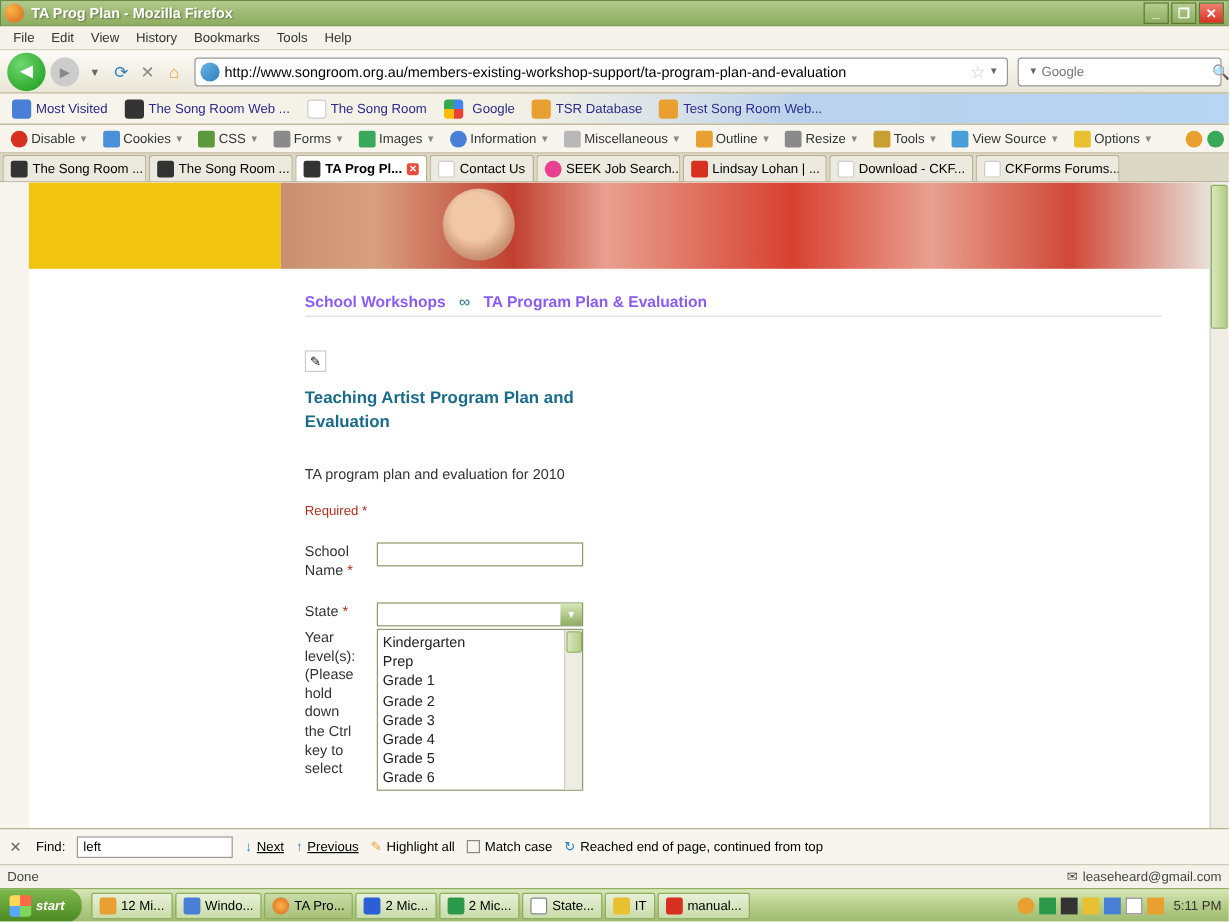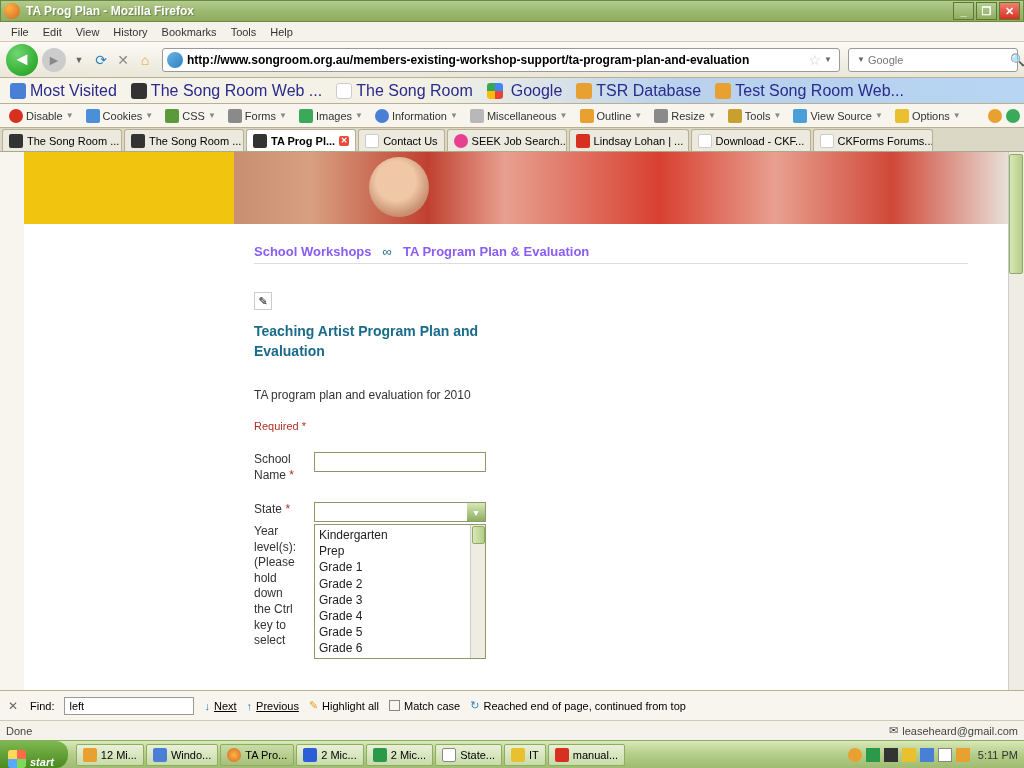--- a/index.html
+++ b/index.html
@@ -15,27 +15,27 @@
 
 .menubar { height: 20px; background: #f4f2ea; border-bottom: 1px solid #cfc9b8; display:flex; align-items:center; padding: 0 4px; }
 .menubar span { padding: 2px 7px; font-size: 11px; color:#333; }
 
 .navbar { height: 36px; background: linear-gradient(to bottom,#fbfaf5,#eae6d8); border-bottom:1px solid #b8b090; display:flex; align-items:center; padding:0 6px; gap:4px; position:relative; }
 .nav-back { width:32px; height:32px; border-radius:50%; background: radial-gradient(circle at 35% 30%, #6fd66f, #179b17); display:flex; align-items:center; justify-content:center; color:#fff; font-size:18px; }
 .nav-fwd { width:24px; height:24px; border-radius:50%; background:#ccc; display:flex; align-items:center; justify-content:center; color:#888; font-size:14px; }
 .nav-ico { width:18px; height:18px; display:flex; align-items:center; justify-content:center; font-size:14px; }
 .urlbar { flex:1; height:24px; border:1px solid #999; background:#fff; border-radius:3px; display:flex; align-items:center; padding:0 4px; margin:0 4px; }
 .urlbar .globe { width:16px; height:16px; border-radius:50%; background:linear-gradient(135deg,#6eb5e5,#2a7fbf); margin-right:4px; }
-.urlbar input { flex:1; border:none; outline:none; font-size:12px;font-weight:bold; }
+.urlbar input { flex:1; border:none; outline:none; font-size:12px; }
 .searchbar { width:170px; height:24px; border:1px solid #999; background:#fff; border-radius:3px; display:flex; align-items:center; padding:0 4px; }
 .g-icon { width:14px; height:14px; margin-right:4px; background: conic-gradient(#4285f4 0 25%, #ea4335 0 50%, #fbbc05 0 75%, #34a853 0 100%); border-radius:3px; }
 .searchbar input { flex:1; border:none; outline:none; font-size:11px; color:#888; }
 
 .bookmarks { height: 26px; background: linear-gradient(to right, rgba(247,245,237,0.95), rgba(247,245,237,0.2)); border-bottom:1px solid #b8b090; display:flex; align-items:center; padding:0 4px; gap:2px; position:relative; overflow:hidden; }
-.bm-item { display:flex; align-items:center; gap:4px; padding:2px 6px; font-size:16px; color:#2a2a8a; white-space:nowrap; }
+.bm-item { display:flex; align-items:center; gap:4px; padding:2px 6px; font-size:11px; color:#2a2a8a; white-space:nowrap; }
 .bm-icon { width:16px; height:16px; border-radius:3px; }
 .bm-sky { position:absolute; right:0; top:0; height:100%; width:600px; background: linear-gradient(to right, rgba(135,180,235,0) 0%, #87b4eb 40%, #a8cef5 100%); z-index:-1; }
 
 .devbar { height: 24px; background:#f7f5ed; border-bottom:1px solid #b8b090; display:flex; align-items:center; padding:0 4px; gap:2px; }
 .dev-item { display:flex; align-items:center; gap:3px; padding:2px 5px; font-size:11px; color:#333; }
 .dev-item .tri { font-size:8px; color:#888; }
 .dev-ico { width:14px; height:14px; border-radius:2px; }
 
 .tabbar { height: 24px; background:#dcd8c6; display:flex; align-items:flex-end; padding:0 2px; border-bottom:1px solid #aca890; }
 .tab { height:22px; padding:0 6px; display:flex; align-items:center; gap:4px; font-size:11px; background:#eceade; border:1px solid #b8b090; border-bottom:none; border-radius:3px 3px 0 0; margin-right:2px; max-width:120px; overflow:hidden; white-space:nowrap; }
@@ -79,21 +79,21 @@
 .findbar { height:30px; background:#f7f5ed; border-top:1px solid #b8b090; display:flex; align-items:center; padding:0 6px; gap:10px; font-size:11px; }
 .findbar .fx { width:14px; height:14px; display:flex; align-items:center; justify-content:center; font-size:12px; color:#666; }
 .findbar input { width:130px; height:18px; border:1px solid #999; padding:0 4px; font-size:11px; }
 .fb-item { display:flex; align-items:center; gap:4px; }
 .fb-item .u { text-decoration:underline; }
 
 .statusbar { height:20px; background:#f4f2ea; border-top:1px solid #cfc9b8; display:flex; align-items:center; padding:0 6px; font-size:11px; color:#444; }
 .statusbar .email { margin-left:auto; display:flex; align-items:center; gap:4px; }
 
 .taskbar { height:28px; background: linear-gradient(to bottom,#d8e8b8 0%, #b5cd88 50%, #9fbc72 100%); border-top:1px solid #8fad62; display:flex; align-items:center; padding:0 0 0 0; gap:2px; font-size:11px; }
-.start { height:100%; padding:0 14px 0 8px; background: linear-gradient(to bottom,#7fb850,#4a8a20); color:#fff; font-weight:bold; font-style:italic; display:flex; align-items:flex-end; gap:4px; border-radius:0 12px 12px 0; }
+.start { height:100%; padding:0 14px 0 8px; background: linear-gradient(to bottom,#7fb850,#4a8a20); color:#fff; font-weight:bold; font-style:italic; display:flex; align-items:center; gap:4px; border-radius:0 12px 12px 0; }
 .start .wl { width:18px; height:18px; background: conic-gradient(#ff6b4a 0 25%, #7fd858 0 50%, #58a8ff 0 75%, #ffd858 0 100%); border-radius:3px; }
 .task { height:22px; padding:0 6px; background: linear-gradient(to bottom,#e8f0d8,#c8dca8); border:1px solid #8fad62; border-radius:2px; display:flex; align-items:center; gap:4px; max-width:86px; overflow:hidden; white-space:nowrap; }
 .task.active { background: linear-gradient(to bottom,#c8dca8,#a8c078); }
 .task .ti { width:14px; height:14px; border-radius:2px; flex-shrink:0; }
 .tray { margin-left:auto; height:100%; padding:0 6px; display:flex; align-items:center; gap:4px; }
 .tray .tic { width:14px; height:14px; }
 .clock { color:#333; font-size:11px; margin-left:4px; }
 </style>
 </head>
 <body>

